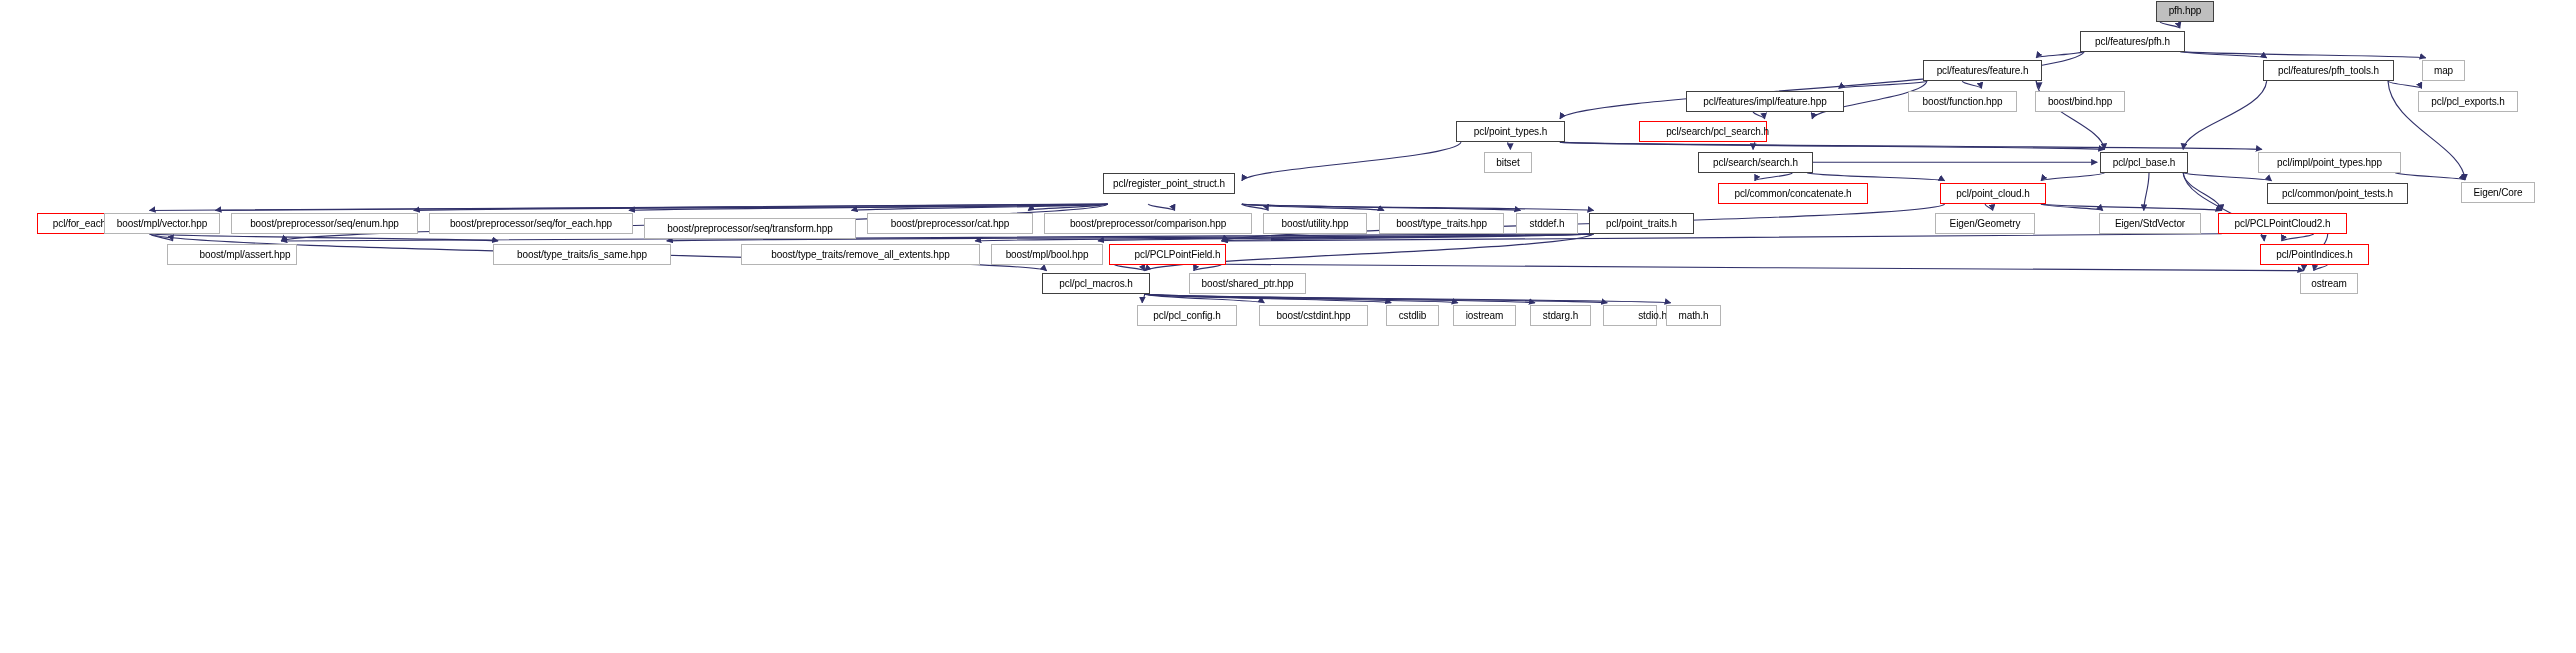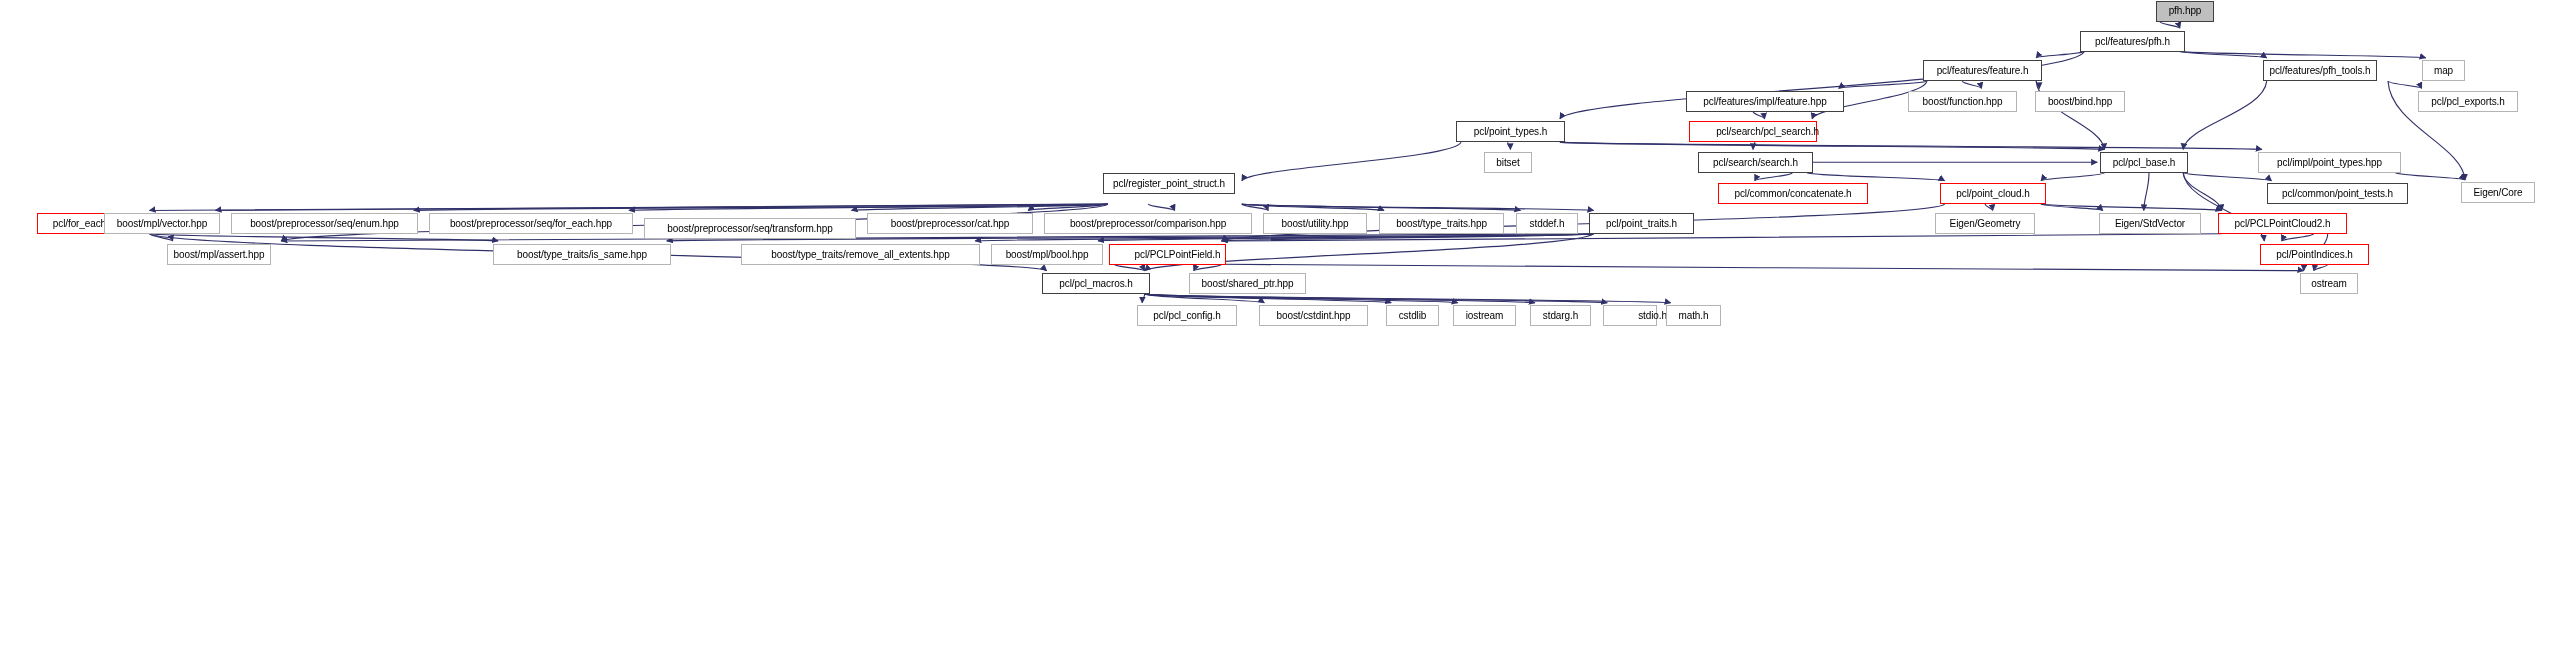--- a/index.html
+++ b/index.html
@@ -143,42 +143,42 @@
   <div id="node-layer">
       <div class="node k-root" style="left: 2156px; top: 0.8px; width: 58px;">
         <span>pfh.hpp</span>
       </div>
       <div class="node k-pcl" style="left: 2080px; top: 31px; width: 105px;">
         <span>pcl/features/pfh.h</span>
       </div>
       <div class="node k-pcl" style="left: 1923px; top: 60px; width: 119px;">
         <span>pcl/features/feature.h</span>
       </div>
-      <div class="node k-pcl" style="left: 2263px; top: 60px; width: 114px;">
+      <div class="node k-pcl" style="left: 2263px; top: 60px; width: 131px;">
         <span>pcl/features/pfh_tools.h</span>
       </div>
       <div class="node k-sys" style="left: 2422px; top: 60px; width: 43px;">
         <span>map</span>
       </div>
       <div class="node k-pcl" style="left: 1686px; top: 91px; width: 158px;">
         <span>pcl/features/impl/feature.hpp</span>
       </div>
       <div class="node k-sys" style="left: 1908px; top: 91px; width: 109px;">
         <span>boost/function.hpp</span>
       </div>
       <div class="node k-sys" style="left: 2035px; top: 91px; width: 90px;">
         <span>boost/bind.hpp</span>
       </div>
       <div class="node k-sys" style="left: 2418px; top: 91px; width: 100px;">
         <span>pcl/pcl_exports.h</span>
       </div>
       <div class="node k-pcl" style="left: 1456px; top: 121px; width: 109px;">
         <span>pcl/point_types.h</span>
       </div>
-      <div class="node k-red" style="left: 1689px; top: 121px; width: 128px; padding-left: 29px;">
+      <div class="node k-red" style="left: 1639px; top: 121px; width: 128px; padding-left: 29px;">
         <span>pcl/search/pcl_search.h</span>
       </div>
       <div class="node k-sys" style="left: 1484px; top: 152px; width: 48px;">
         <span>bitset</span>
       </div>
       <div class="node k-pcl" style="left: 1698px; top: 152px; width: 115px; text-align: right;">
         <span>pcl/search/search.h</span>
       </div>
       <div class="node k-pcl" style="left: 2100px; top: 152px; width: 88px;">
         <span>pcl/pcl_base.h</span>
@@ -236,21 +236,21 @@
       </div>
       <div class="node k-sys" style="left: 1935px; top: 213px; width: 100px;">
         <span>Eigen/Geometry</span>
       </div>
       <div class="node k-sys" style="left: 2099px; top: 213px; width: 102px;">
         <span>Eigen/StdVector</span>
       </div>
       <div class="node k-red" style="left: 2218px; top: 213px; width: 129px;">
         <span>pcl/PCLPointCloud2.h</span>
       </div>
-      <div class="node k-sys" style="left: 167px; top: 244px; width: 104px; justify-content: flex-end;">
+      <div class="node k-sys" style="left: 167px; top: 244px; width: 130px; justify-content: flex-end;">
         <span>boost/mpl/assert.hpp</span>
       </div>
       <div class="node k-sys" style="left: 493px; top: 244px; width: 178px;">
         <span>boost/type_traits/is_same.hpp</span>
       </div>
       <div class="node k-sys" style="left: 741px; top: 244px; width: 239px;">
         <span>boost/type_traits/remove_all_extents.hpp</span>
       </div>
       <div class="node k-sys" style="left: 991px; top: 244px; width: 112px;">
         <span>boost/mpl/bool.hpp</span>

